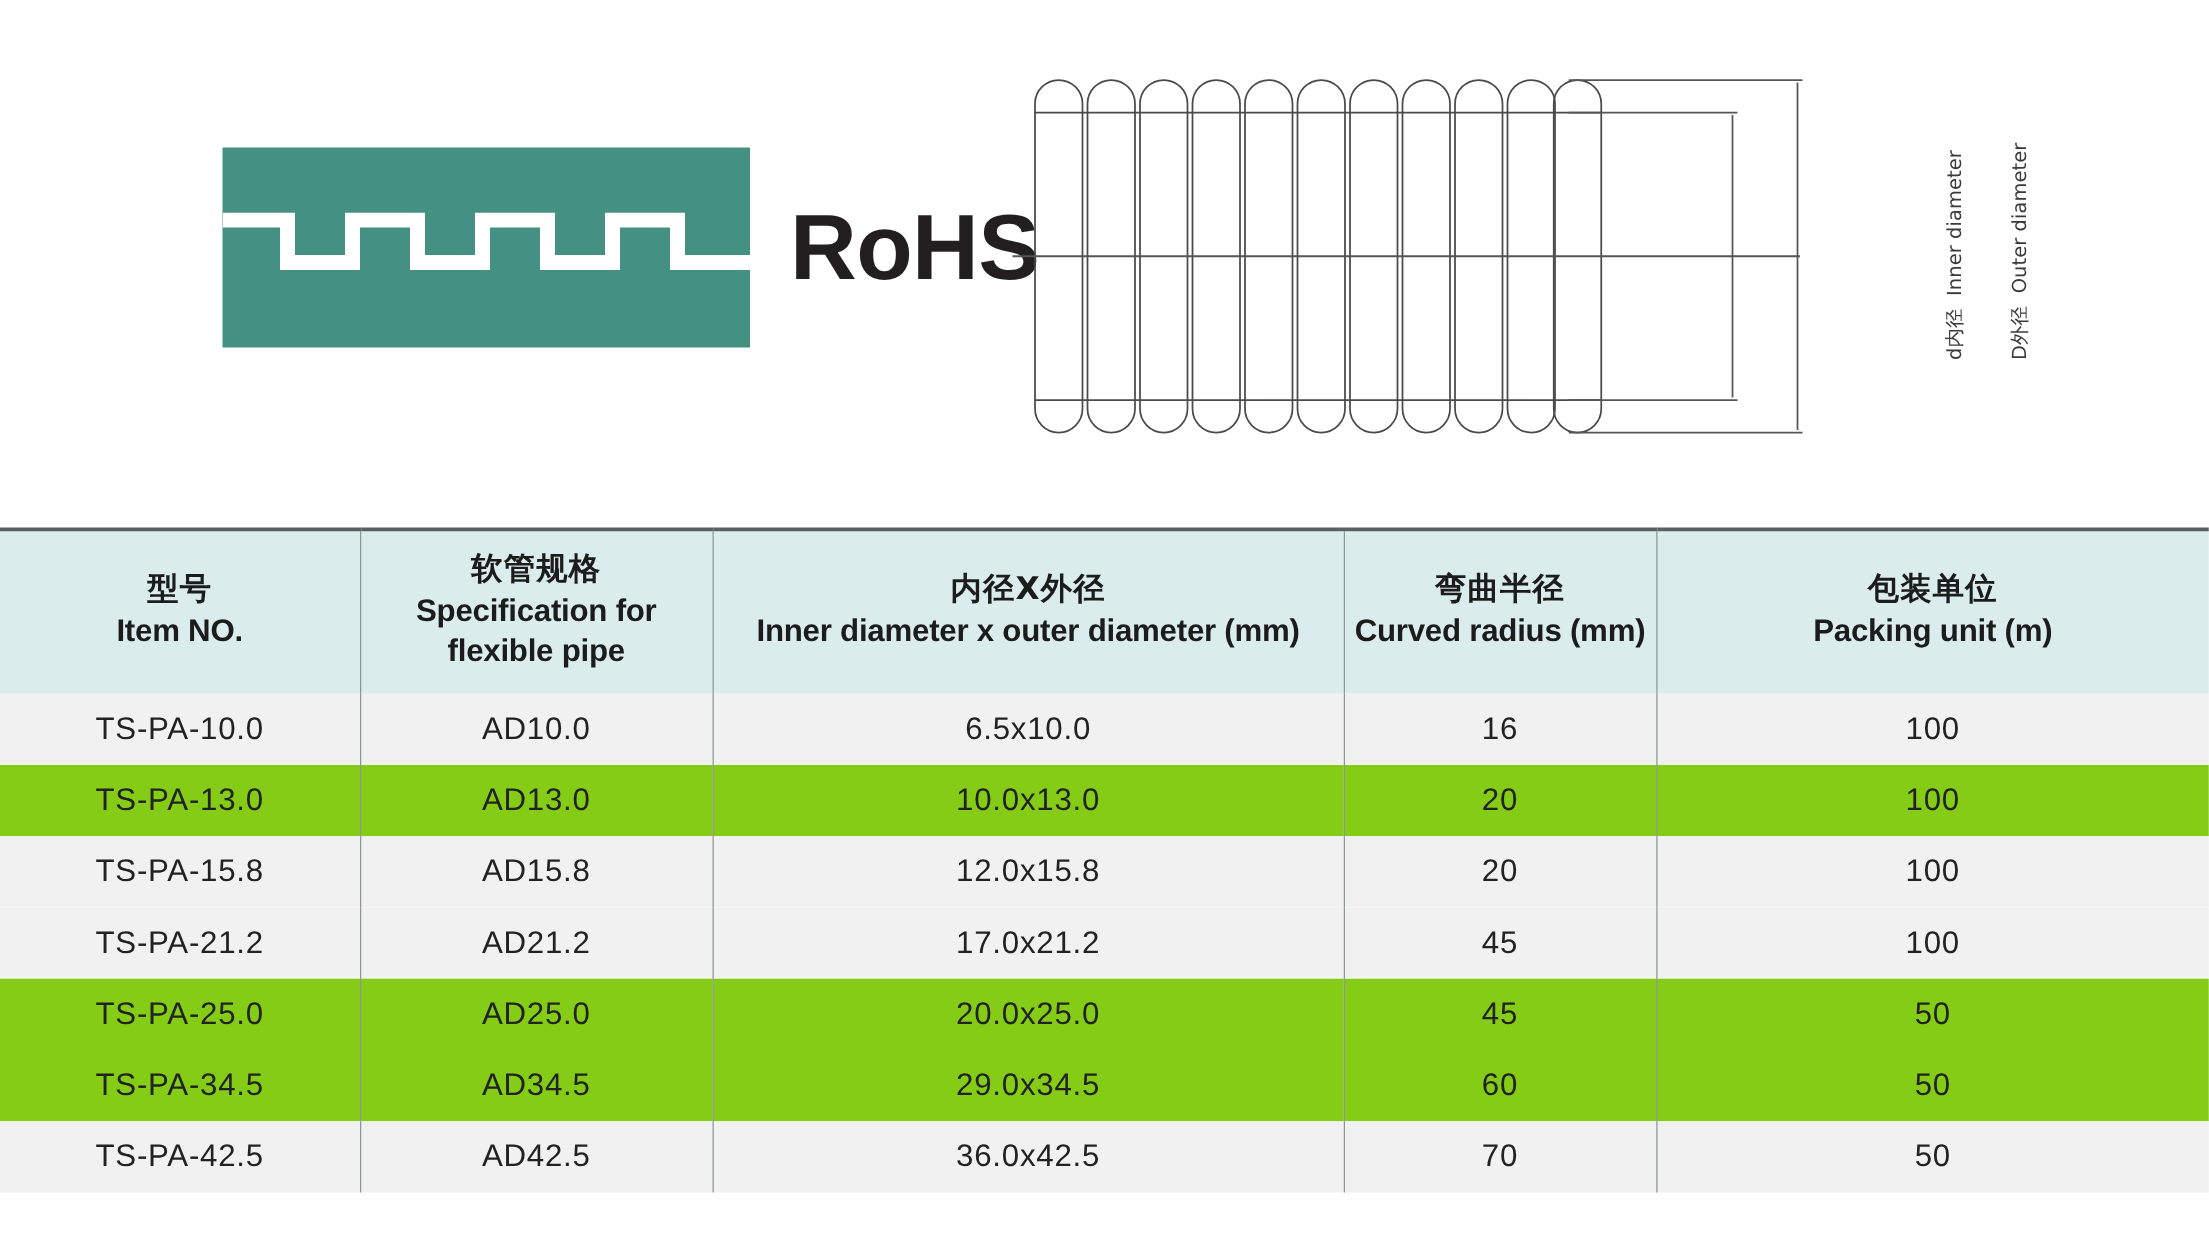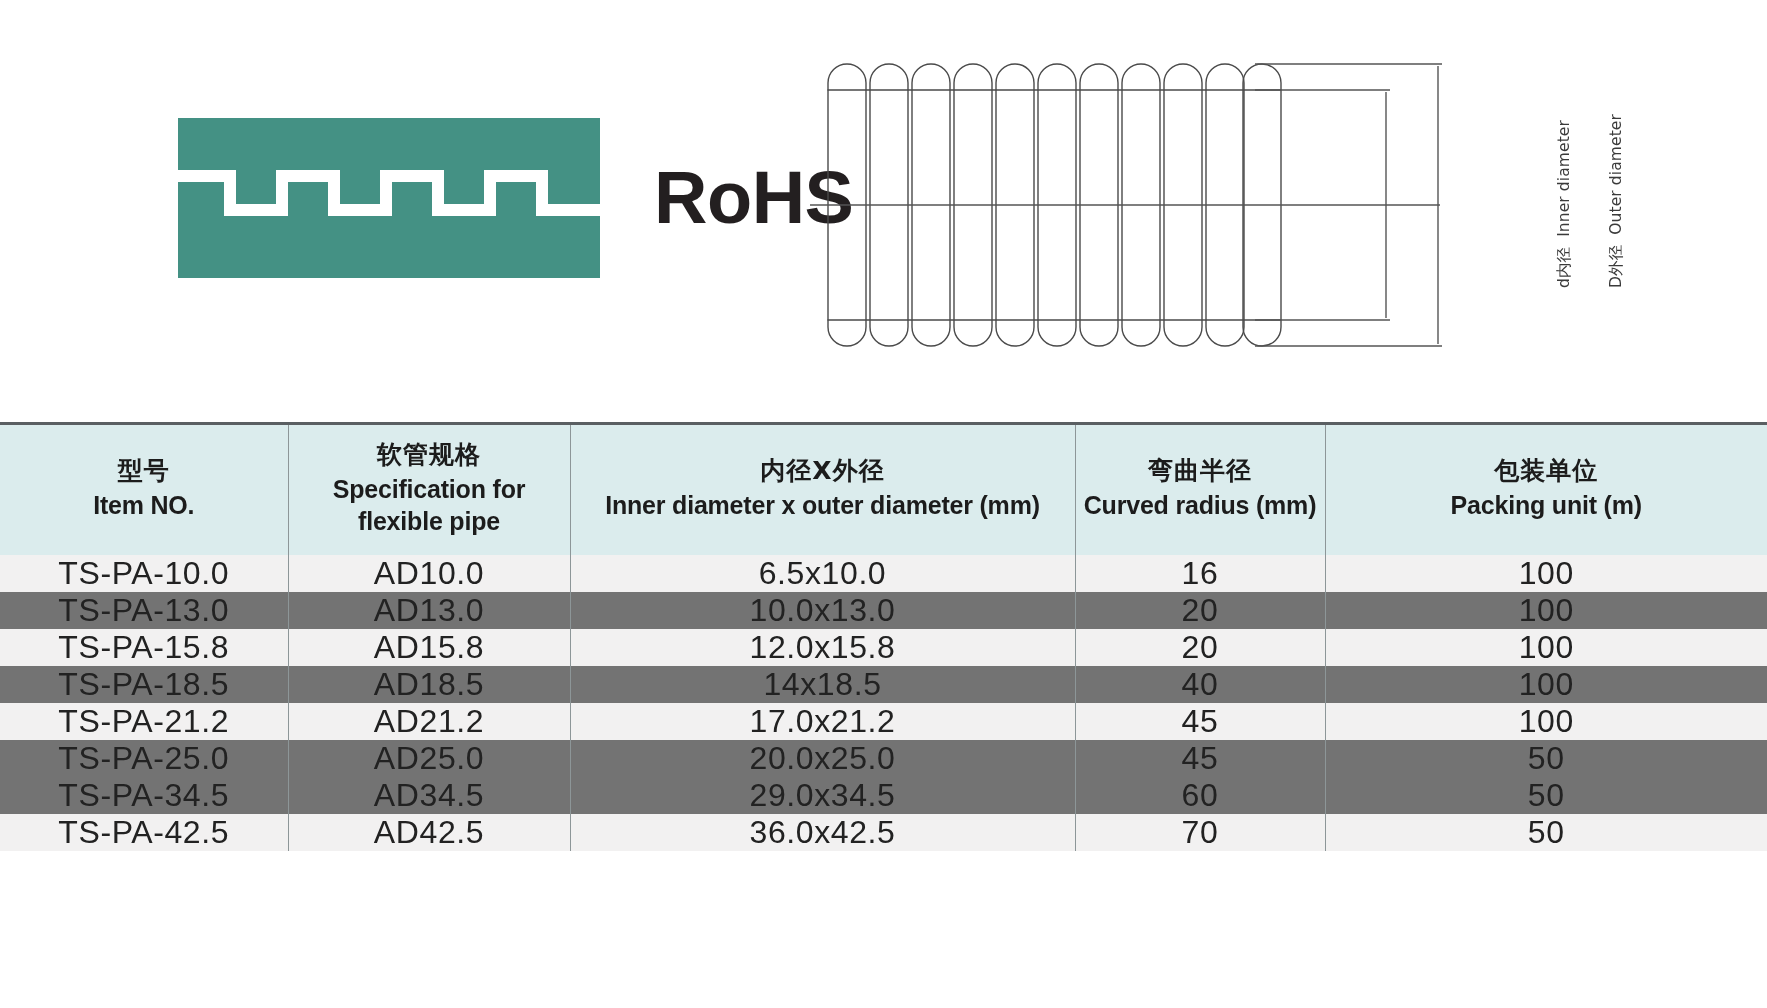--- a/index.html
+++ b/index.html
@@ -24,21 +24,21 @@
     height: 422px;
   }
 
   
   #rohs-logo-group {
     position: absolute;
     left: 178px;
     top: 118px;
     display: flex;
     align-items: center;
-    gap: 40px;
+    gap: 18px;
   }
   #rohs-mark {
     width: 422px;
     height: 160px;
     background: #449184;
     position: relative;
     overflow: hidden;
   }
   #rohs-wave {
     position: absolute;
@@ -116,29 +116,29 @@
   }
   .th-en {
     font-size: 25px;
     font-weight: 700;
     display: block;
     letter-spacing: -0.2px;
   }
   table#spec-table tbody td {
     border-right: 1.5px solid #8d9698;
     text-align: center;
-    font-size: 32px;
+    font-size: 25px;
     color: #222;
     height: 33px;
-    padding: 0;
+    padding: 12px;
     letter-spacing: 0.6px;
   }
   table#spec-table tbody td:last-child { border-right: none; }
   tbody tr.odd  td { background: #f2f1f1; }
-  tbody tr.even td { background: #737373; }
+  tbody tr.even td { background: #84cc16; }
   tbody tr:last-child td { padding-bottom: 2px; }
 </style>
 </head>
 <body>
 
 <div id="top-area">
 
   <div id="rohs-logo-group">
     <div id="rohs-mark">
       <svg id="rohs-wave" viewBox="0 0 422 52" preserveAspectRatio="none">
@@ -243,27 +243,20 @@
           <td>20</td>
           <td>100</td>
         </tr>
         <tr class="odd">
           <td>TS-PA-15.8</td>
           <td>AD15.8</td>
           <td>12.0x15.8</td>
           <td>20</td>
           <td>100</td>
         </tr>
-        <tr class="even">
-          <td>TS-PA-18.5</td>
-          <td>AD18.5</td>
-          <td>14x18.5</td>
-          <td>40</td>
-          <td>100</td>
-        </tr>
         <tr class="odd">
           <td>TS-PA-21.2</td>
           <td>AD21.2</td>
           <td>17.0x21.2</td>
           <td>45</td>
           <td>100</td>
         </tr>
         <tr class="even">
           <td>TS-PA-25.0</td>
           <td>AD25.0</td>

